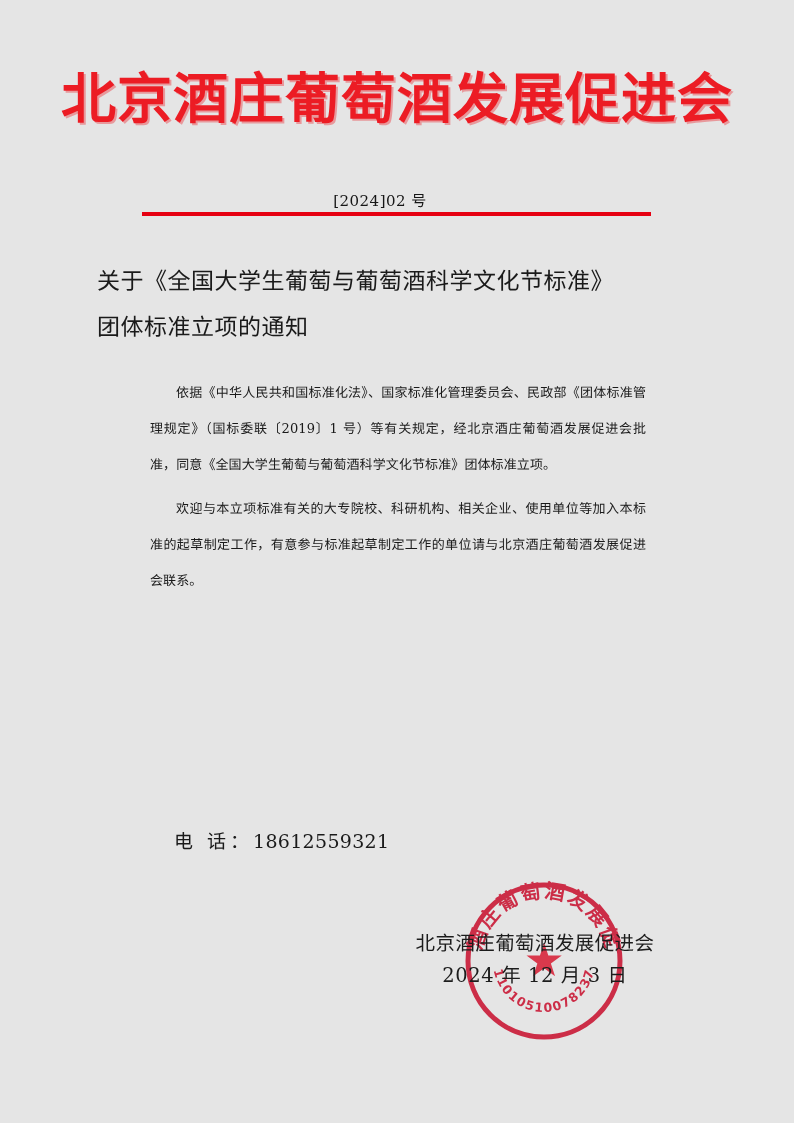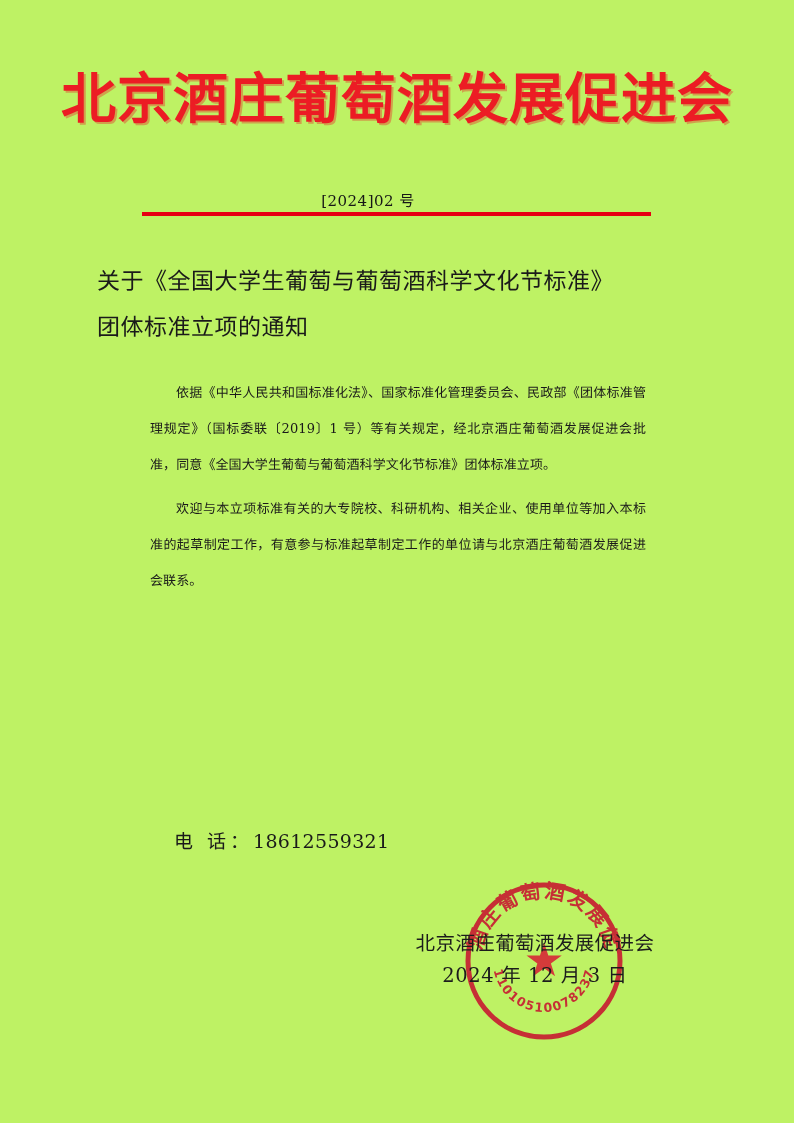--- a/index.html
+++ b/index.html
@@ -16,21 +16,21 @@
     font-family: "DejaVu Serif", "Liberation Serif", serif;
     color: #1a1a1a;
     -webkit-font-smoothing: antialiased;
   }
 
   .page {
     position: absolute;
     top: 0; left: 0;
     width: 794px;
     height: 1123px;
-    background: #bef264;
+    background: #e5e5e5;
   }
 
   
   .masthead {
     position: absolute;
     left: 0;
     top: 72px;
     width: 794px;
     text-align: center;
     line-height: 1;
@@ -42,21 +42,21 @@
     font-weight: 700;
     letter-spacing: 1px;
     color: #EC1C24;
     text-shadow: 2px 2px 0 rgba(236, 28, 36, 0.38);
     white-space: nowrap;
   }
 
   
   .doc-number {
     position: absolute;
-    left: 0;
+    left: 12px;
     top: 189px;
     width: 736px;
     text-align: center;
     font-size: 15px;
     letter-spacing: 0.5px;
     color: #161616;
     font-family: "DejaVu Serif", "Liberation Serif", serif;
   }
 
   

